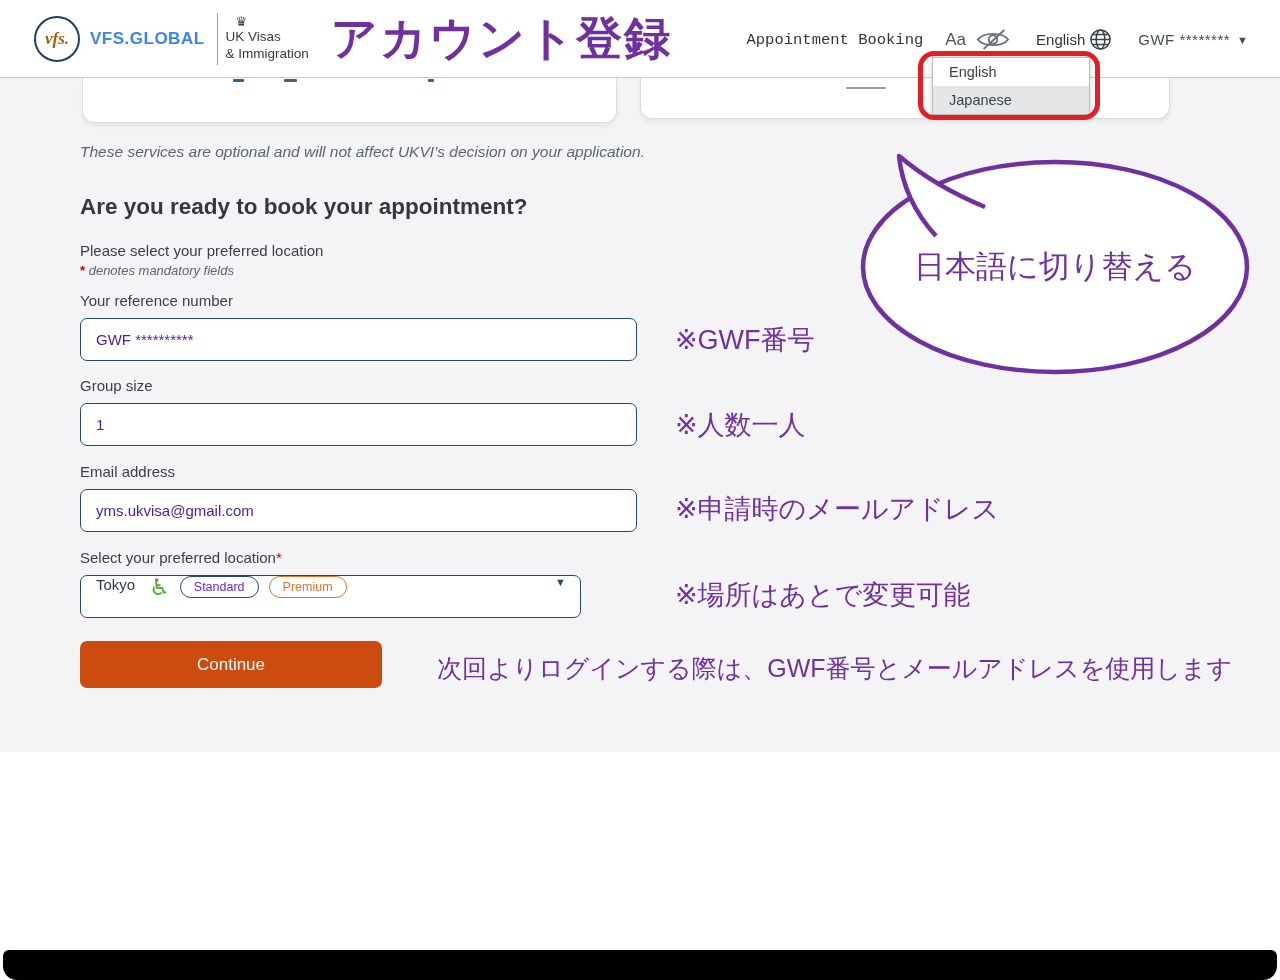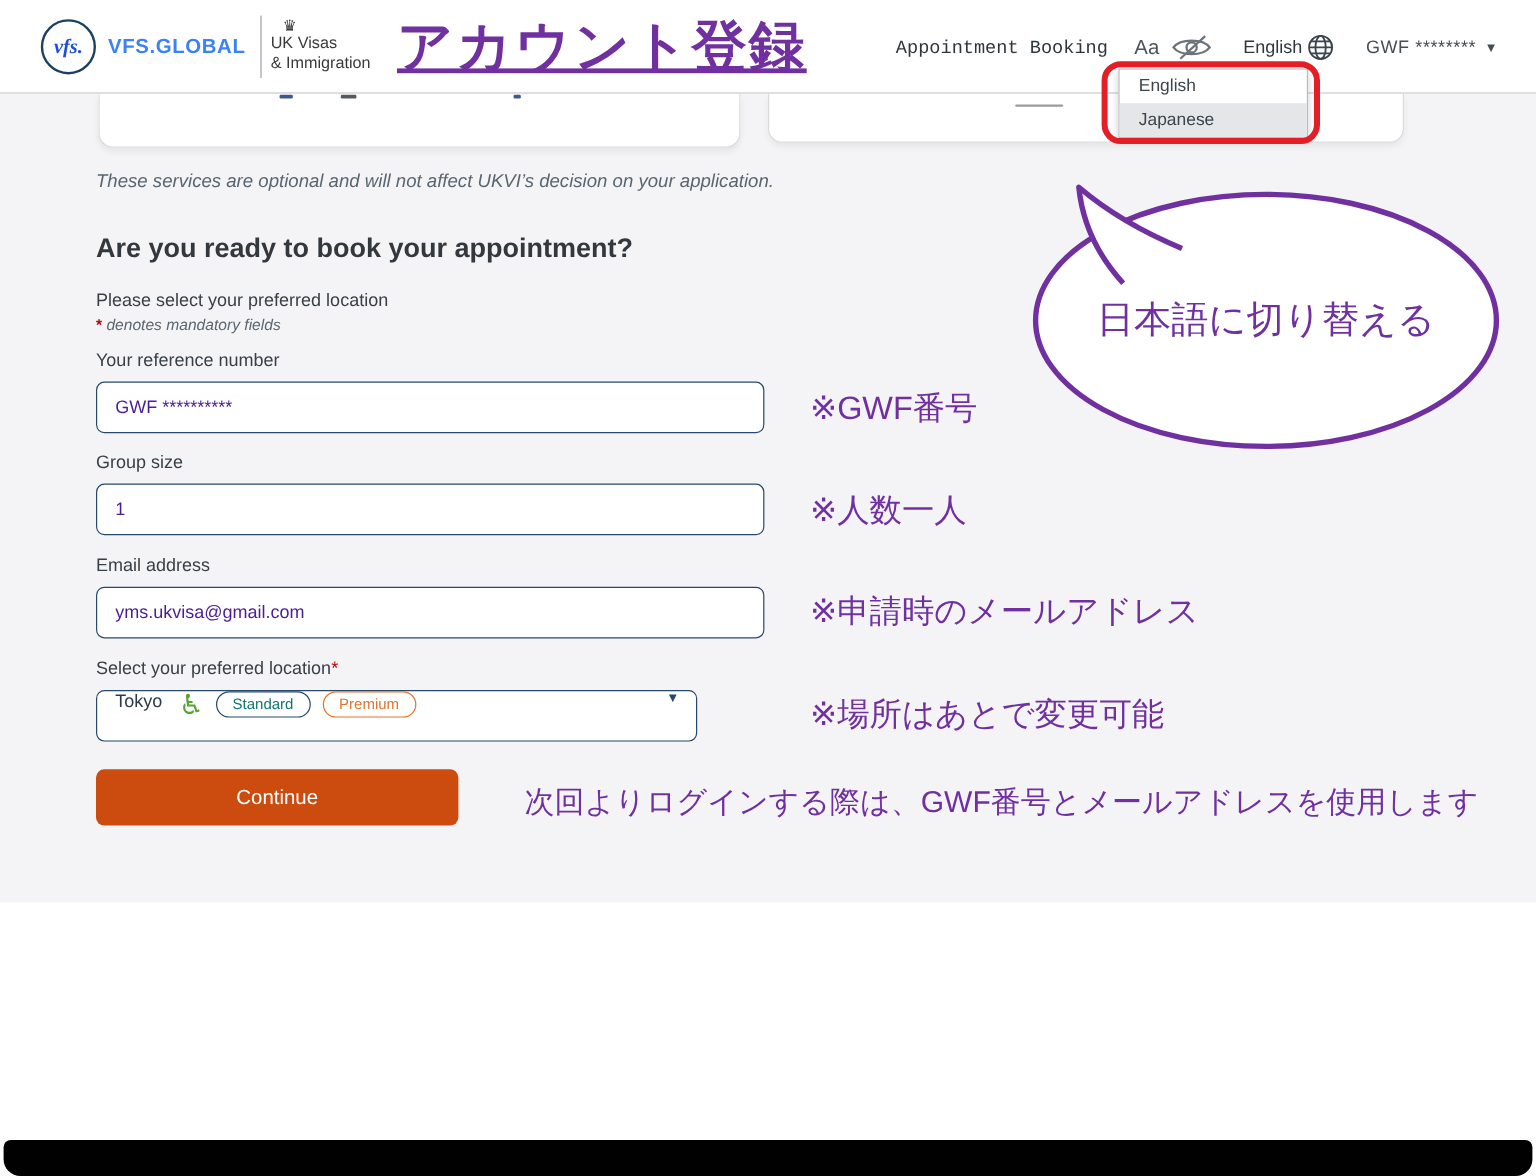--- a/index.html
+++ b/index.html
@@ -14,27 +14,27 @@
   .card-left  { left:82px;  width:535px; height:45px; }
   .card-right { left:640px; width:530px; height:41px; }
   .sliver { position:absolute; height:3px; border-radius:1px; }
 
   
   .header { position:absolute; left:0; top:0; width:1280px; height:78px; background:#ffffff;
             border-bottom:1px solid #CBCBCE; display:flex; align-items:center; z-index:10; }
   .logo-circle { width:46px; height:46px; border:2.5px solid #1D4063; border-radius:50%;
                  display:flex; align-items:center; justify-content:center; margin-left:34px; flex:0 0 auto; }
   .logo-vfs { font-family:"Liberation Serif","DejaVu Serif",serif; font-style:italic; font-weight:700;
-              font-size:17px; color:#1d4ed8; }
+              font-size:17px; color:#a16207; }
   .brand-name { font-size:17px; font-weight:700; color:#3b82f6; letter-spacing:0.5px; margin-left:10px; }
   .lockup-divider { width:1px; height:52px; background:#9AA0A6; margin-left:12px; }
   .ukvi { margin-left:8px; line-height:1.05; color:#3A3A3A; }
   .ukvi .crown { display:block; font-size:13px; line-height:12px; margin-left:10px; color:#3A3A3A; }
   .ukvi .l1, .ukvi .l2 { font-size:13.5px; }
-  .jp-title { margin-left:22px; font-size:46px; font-weight:600; color:#7030A0; letter-spacing:2px; white-space:nowrap;text-decoration:underline; }
+  .jp-title { margin-left:22px; font-size:46px; font-weight:600; color:#7030A0; letter-spacing:2px; white-space:nowrap; }
   .nav { position:absolute; right:32px; top:28px; display:flex; align-items:center; color:#3B434B; }
   .nav-link { font-size:15.5px; color:#2F363D;font-family:Liberation Mono, monospace; }
   .nav-aa { font-size:17px; color:#4A545C; margin-left:22px; }
   .nav-eye { margin-left:10px; display:flex; align-items:center; }
   .nav-lang { margin-left:26px; display:flex; align-items:center; font-size:15px; color:#2F363D; }
   .nav-globe { margin-left:4px; display:flex; align-items:center; }
   .nav-account { margin-left:26px; font-size:15px; color:#454E57; letter-spacing:0.5px; }
   .nav-caret { font-size:11px; color:#454E57; margin-left:7px; }
 
   
@@ -57,21 +57,21 @@
   .field-label .star { color:#C00000; }
   .text-input { position:absolute; left:80px; width:557px; height:43px; background:#ffffff;
                 border:1px solid #27496D; border-radius:7px; padding:0 15px; font-size:15px;
                 color:#4c1d95; font-family:"Liberation Sans","DejaVu Sans",sans-serif; }
   .select-box { position:absolute; left:80px; top:575px; width:501px; height:43px; background:#ffffff;
                 border:1px solid #27496D; border-radius:7px; display:flex; align-items:flex-start;
                 padding:0 15px; cursor:pointer; }
   .select-value { font-size:15px; color:#2B3A4A; }
   .wheelchair { color:#56A531; font-size:23px; margin-left:14px; line-height:1; }
   .pill { border-radius:13px; font-size:12.5px; padding:3px 13px; margin-left:10px; background:#fff; white-space:nowrap; }
-  .pill-standard { border:1.5px solid #27496D; color:#0f766e; }
+  .pill-standard { border:1.5px solid #27496D; color:#6d28d9; }
   .pill-premium  { border:1.5px solid #E0762E; color:#E0762E; }
   .select-annotation { font-size:24px; color:#7030A0; margin-left:14px; white-space:nowrap; }
   .select-caret { position:absolute; right:14px; font-size:11px; color:#27496D; }
 
   .continue-btn { position:absolute; left:80px; top:641px; width:302px; height:47px; background:#CC4B0F;
                   border:none; border-radius:7px; color:#ffffff; font-size:17px; cursor:pointer;
                   font-family:"Liberation Sans","DejaVu Sans",sans-serif; }
 
   
   .jp-note { position:absolute; font-size:27px; color:#7030A0; white-space:nowrap; }

